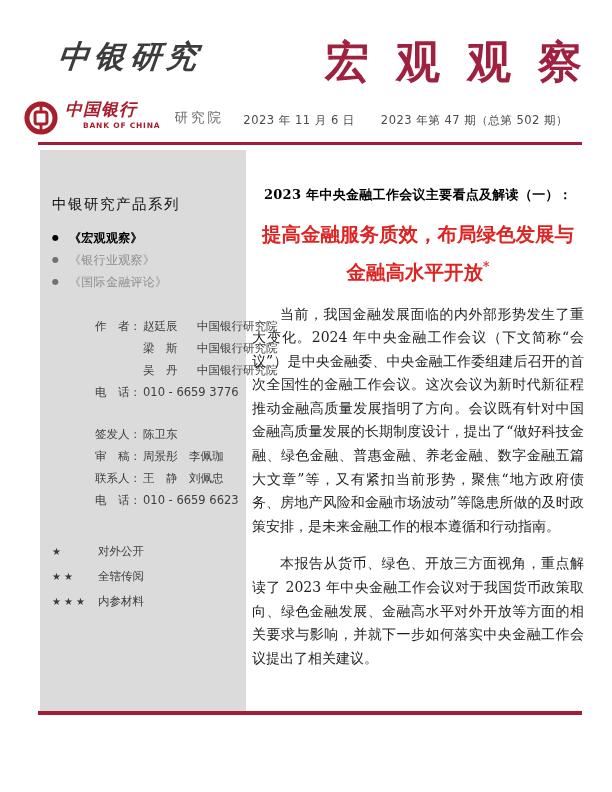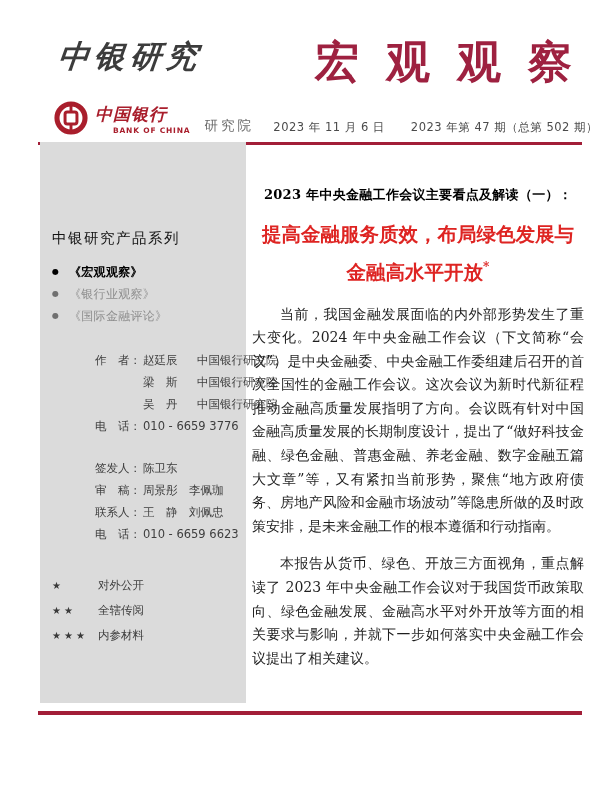--- a/index.html
+++ b/index.html
@@ -9,28 +9,28 @@
     -webkit-font-smoothing:antialiased;
   }
   
   .brand-script{
     position:absolute;left:58px;top:36px;
     font-size:31px;font-weight:bold;font-style:italic;color:#3c3c3c;
     letter-spacing:5px;transform:skewX(-6deg);
     font-family:"DejaVu Serif",serif;white-space:nowrap;
   }
   .pub-title{
-    position:absolute;top:33px;right:13px;
+    position:absolute;top:33px;right:3px;
     font-size:44px;font-weight:bold;color:var(--masthead-red,#9E2140);
     letter-spacing:27px;white-space:nowrap;
     font-family:"DejaVu Serif",serif;
   }
   .logo-row{
-    position:absolute;left:54px;top:101px;width:544px;
-    display:flex;align-items:flex-end;
+    position:absolute;left:24px;top:101px;width:544px;
+    display:flex;align-items:flex-start;
   }
   .boc-emblem{width:34px;height:34px;flex:0 0 auto;}
   .boc-text{margin-left:7px;display:flex;flex-direction:column;}
   .boc-cn{
     color:var(--boc-red,#A91E2C);font-size:17px;font-weight:bold;font-style:italic;
     letter-spacing:1px;line-height:1.05;white-space:nowrap;
   }
   .boc-en{
     color:var(--boc-red,#A91E2C);font-size:7.5px;font-weight:bold;letter-spacing:0.8px;
     font-family:"DejaVu Sans","Liberation Sans",sans-serif;margin-top:2px;white-space:nowrap;padding-left:18px;
@@ -42,23 +42,23 @@
   .issue-info{
     margin-left:auto;display:flex;gap:26px;margin-top:12px;
     font-size:11.5px;color:#4b4b4b;letter-spacing:0.5px;
     font-family:"DejaVu Sans","Liberation Sans",sans-serif;white-space:nowrap;
   }
   .rule-top{position:absolute;left:38px;top:142px;width:544px;height:3px;background:var(--rule-red,#A21E38);}
   .rule-bottom{position:absolute;left:38px;top:711px;width:544px;height:4px;background:var(--rule-red,#A21E38);}
 
   
   .sidebar{
-    position:absolute;left:40px;top:142px;width:206px;height:561px;
+    position:absolute;left:40px;top:150px;width:206px;height:561px;
     background:var(--sidebar-bg,#DBDBDB);box-sizing:border-box;
-    padding:87px 8px 0 12px;
+    padding:45px 8px 0 12px;
     font-family:"DejaVu Sans","Liberation Sans",sans-serif;
   }
   .series-title{font-size:14.5px;color:#141414;letter-spacing:1.5px;}
   .series-list{list-style:none;margin:13px 0 0;padding:0;}
   .series-item{display:flex;align-items:center;height:22px;font-size:12px;color:#8d8d8d;letter-spacing:0.3px;white-space:nowrap;}
   .series-item .bullet{width:17px;flex:0 0 auto;color:#707070;font-size:8px;line-height:1;}
   .series-item .bullet::before{content:"●";}
   .series-item.active{color:#000;font-weight:bold;}
   .series-item.active .bullet{color:#000;}
 

